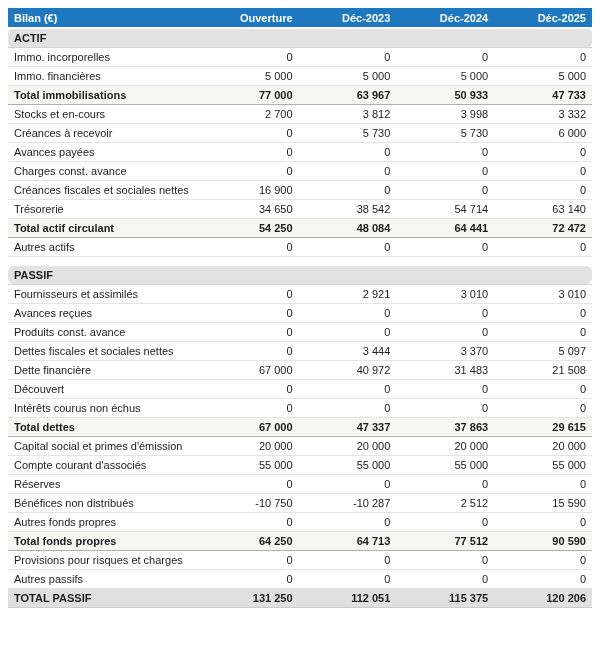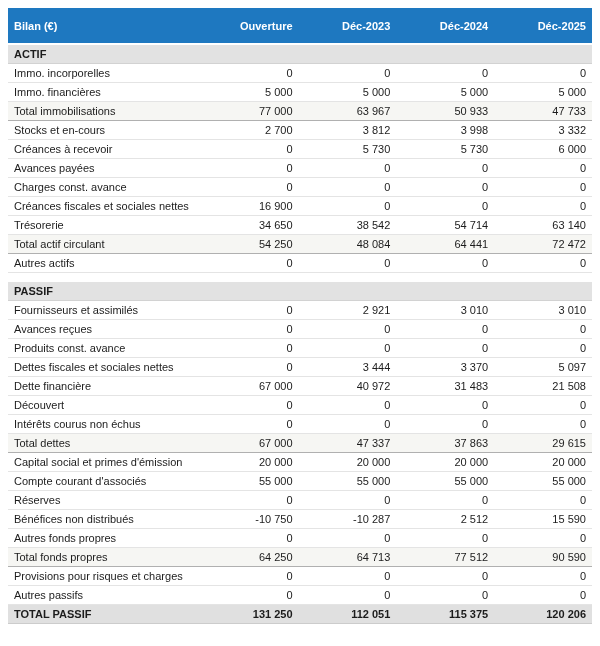--- a/index.html
+++ b/index.html
@@ -39,35 +39,36 @@
     vertical-align: middle;
     white-space: nowrap;
     overflow: hidden;
   }
   thead th {
     background: var(--header-bg);
     color: var(--header-fg);
     font-weight: bold;
     text-align: right;
     border-bottom: 2px solid var(--page-bg);
-    height: 36px;
+    height: 20px;
     margin-top: 36px;
   }
   thead th:first-child { text-align: left; }
   td.num { text-align: right; }
   td.label-cell { text-align: left; }
   tr.data-row td { border-bottom: 1px solid var(--row-border); background: #ffffff; }
   tr.section-row td {
     background: var(--section-bg);
     font-weight: bold;
     border-bottom: 1px solid #d2d2d2;
+    border-radius: 6px;
   }
   tr.subtotal-row td {
     background: var(--subtotal-bg);
-    font-weight: normal;
+    font-weight: bold;
     border-top: 1px solid var(--strong-border);
     border-bottom: 1px solid var(--strong-border);
   }
   tr.grandtotal-row td {
     background: var(--grandtotal-bg);
     font-weight: bold;
     border-top: 1px solid var(--strong-border);
     border-bottom: 1px solid #cccccc;
   }
   tr.gap-row td {

